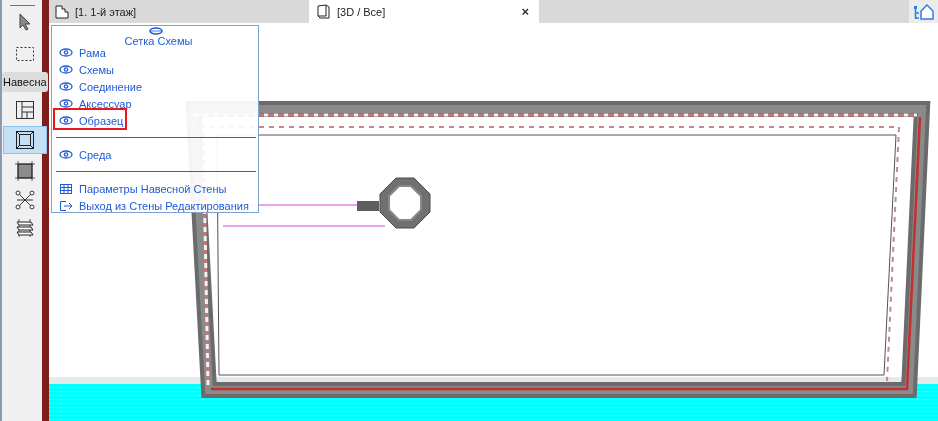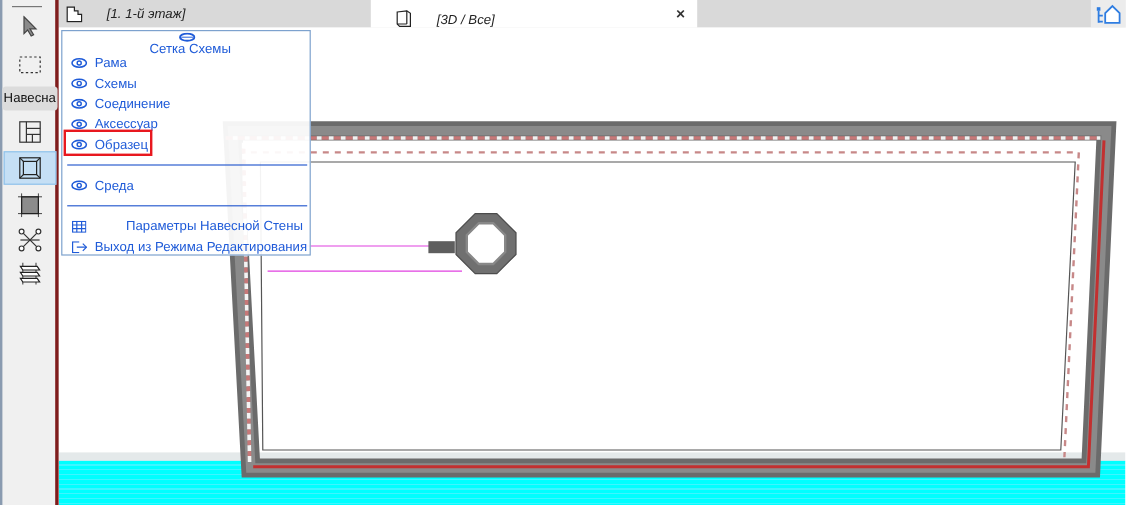--- a/index.html
+++ b/index.html
@@ -1,32 +1,32 @@
 <!DOCTYPE html>
 <html><head>
 <meta charset="utf-8">
 <style>
   * { box-sizing: border-box; margin: 0; padding: 0; }
   html, body { width: 938px; height: 421px; overflow: hidden; background: #ffffff; }
   body { font-family: "Liberation Sans", "DejaVu Sans", sans-serif; font-size: 11px; color: #222; position: relative; }
 
   
-  .toolbox { position: absolute; left: 0; top: 0; width: 49px; height: 421px; background: #f0f0f0; border-right: 3px solid #7f1d1d; }
+  .toolbox { position: absolute; left: 0; top: 0; width: 49px; height: 421px; background: #f0f0f0; border-right: 7px solid #7f1d1d; }
   .toolbox .edge { position: absolute; left: 0; top: 0; width: 2px; height: 421px; background: #8a9bb0; }
   .tb-sep { position: absolute; left: 10px; top: 5px; width: 25px; height: 1px; background: #777; }
   .tool { position: absolute; left: 3px; width: 44px; height: 28px; display: flex; align-items: center; justify-content: center; }
   .tool.active { background: #c5dff5; border: 1px solid #91c2ea; }
   .tb-label { position: absolute; left: 2px; top: 72px; width: 46px; height: 20px; background: #dcdcdc; border-radius: 3px; font-size: 11px; line-height: 20px; padding-left: 1px; color: #111; white-space: nowrap; overflow: hidden; }
 
   
   .tabbar { position: absolute; left: 49px; top: 0; width: 889px; height: 23px; background: #d9d9d9; }
   .tab { position: absolute; top: 0; height: 23px; display: flex; align-items: center; font-size: 11px; color: #222; }
   .tab.inactive { left: 6px; width: 255px; }
-  .tab.active { left: 260px; width: 272px; background: #fff; padding-left: 21px; align-items: flex-end; }
-  .tab .tab-label { margin-left: 20px; font-style: italic; }
+  .tab.active { left: 260px; width: 230px; background: #fff; padding-left: 8px; }
+  .tab .tab-label { margin-left: 6px; }
   .tab .close { position: absolute; right: 10px; top: 4px; font-size: 13px; font-weight: bold; color: #333; }
   .nav-btn { position: absolute; right: 0; top: 0; width: 29px; height: 23px; background: #ececec; display: flex; align-items: center; justify-content: center; }
 
   
   .viewport { position: absolute; left: 49px; top: 23px; width: 889px; height: 398px; background: #fff; overflow: hidden; }
   .ground-line { position: absolute; left: 0; top: 354px; width: 889px; height: 8px; background: #e4e9ea; }
   .ground { position: absolute; left: 0; top: 361px; width: 889px; height: 37px;
     background: repeating-linear-gradient(180deg, #00ffff 0px, #00ffff 3px, #3ff5ff 3px, #3ff5ff 4px); }
   .scene { position: absolute; left: 0; top: 0; }
 
@@ -228,37 +228,37 @@
       <svg width="14" height="9" viewBox="0 0 14 9">
           <ellipse cx="7" cy="4.5" rx="6" ry="3.5" fill="none" stroke="#1f5bd8" stroke-width="1.3"></ellipse>
           <circle cx="7" cy="4.5" r="1.7" fill="none" stroke="#1f5bd8" stroke-width="1.2"></circle>
         </svg>
     </span>
     <span>Среда</span>
   </div>
 
   <div class="menu-sep" style="top:145px;"></div>
 
-  <div class="menu-item" style="top:154px;gap:26px;">
+  <div class="menu-item" style="top:154px;">
     <span class="ico">
       <svg width="12" height="10" viewBox="0 0 12 10">
           <rect x="0.5" y="0.5" width="11" height="9" fill="none" stroke="#1f5bd8"></rect>
           <line x1="4" y1="0.5" x2="4" y2="9.5" stroke="#1f5bd8"></line>
           <line x1="8" y1="0.5" x2="8" y2="9.5" stroke="#1f5bd8"></line>
           <line x1="0.5" y1="3.5" x2="11.5" y2="3.5" stroke="#1f5bd8"></line>
           <line x1="0.5" y1="6.5" x2="11.5" y2="6.5" stroke="#1f5bd8"></line>
         </svg>
     </span>
     <span>Параметры Навесной Стены</span>
   </div>
   <div class="menu-item" style="top:171px;">
     <span class="ico">
       <svg width="13" height="10" viewBox="0 0 13 10">
           <path d="M6 0.5 L0.5 0.5 L0.5 9.5 L6 9.5" fill="none" stroke="#1f5bd8"></path>
           <line x1="4" y1="5" x2="12" y2="5" stroke="#1f5bd8"></line>
           <path d="M9 2 L12 5 L9 8" fill="none" stroke="#1f5bd8"></path>
         </svg>
     </span>
-    <span>Выход из Режима Редактирования</span>
+    <span>Выход из Стены Редактирования</span>
   </div>
 </div>
 
 <div class="highlight"></div>
 
 </body></html>

